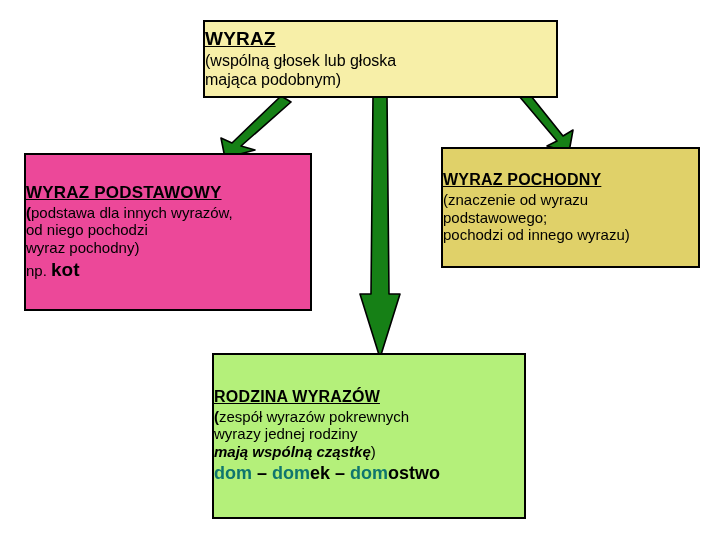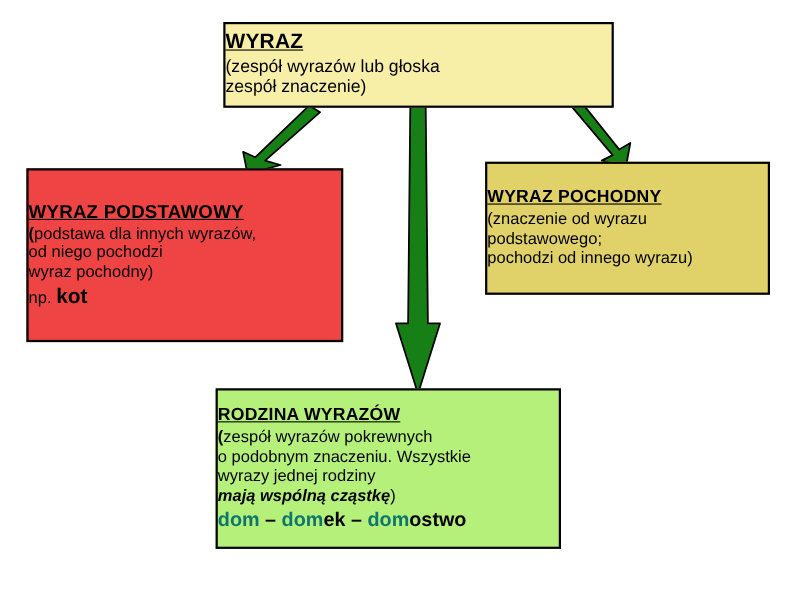--- a/index.html
+++ b/index.html
@@ -34,30 +34,30 @@
 
   
   #node-wyraz {
     left: 203px;  top: 20px;
     width: 355px; height: 78px;
     background: #f7efa8;
   }
   #node-podstawowy {
     left: 24px;   top: 153px;
     width: 288px; height: 158px;
-    background: #ef4444;
+    background: #ec4899;
   }
   #node-pochodny {
     left: 441px;  top: 147px;
     width: 259px; height: 121px;
     background: #e0d169;
   }
   #node-rodzina {
-    left: 196px;  top: 353px;
-    width: 314px; height: 146px;
+    left: 212px;  top: 353px;
+    width: 314px; height: 166px;
     background: #b4f07a;
   }
 
   
   .title {
     font-weight: bold;
     text-decoration: underline;
     font-size: 17px;
     letter-spacing: 0.2px;
     margin-bottom: 1px;
@@ -126,41 +126,40 @@
   <svg id="arrow-right-svg" class="arrow-svg" viewBox="0 0 86 56">
     <polygon points="14,0 26,0 58,40 68,34 64,56 42,50 52,45" fill="#168016" stroke="#000000" stroke-width="1.6" stroke-linejoin="round"></polygon>
   </svg>
 
   <svg id="arrow-down-svg" class="arrow-svg" viewBox="0 0 50 262">
     <polygon points="18,0 32,0 34,198 45,198 25,262 5,198 16,198" fill="#168016" stroke="#000000" stroke-width="1.6" stroke-linejoin="round"></polygon>
   </svg>
 
   <div id="node-wyraz" class="node">
     <div class="title">WYRAZ</div>
-    <div class="line">(zespół wyrazów lub głoska</div>
-    <div class="line">zespół znaczenie)</div>
+    <div class="line">(wspólną głosek lub głoska</div>
+    <div class="line">mająca podobnym)</div>
   </div>
 
   <div id="node-podstawowy" class="node">
     <div class="title">WYRAZ PODSTAWOWY</div>
     <div class="line"><span class="paren-bold">(</span><span>podstawa dla innych wyrazów,</span></div>
     <div class="line">od niego pochodzi</div>
     <div class="line">wyraz pochodny)</div>
     <div class="example"><span>np. </span><span class="big">kot</span></div>
   </div>
 
   <div id="node-pochodny" class="node">
     <div class="title">WYRAZ POCHODNY</div>
     <div class="line">(znaczenie od wyrazu</div>
     <div class="line">podstawowego;</div>
     <div class="line">pochodzi od innego wyrazu)</div>
   </div>
 
   <div id="node-rodzina" class="node">
     <div class="title">RODZINA WYRAZÓW</div>
     <div class="line"><span class="paren-bold">(</span><span>zespół wyrazów pokrewnych</span></div>
-    <div class="line">o podobnym znaczeniu. Wszystkie</div>
     <div class="line">wyrazy jednej rodziny</div>
     <div class="line"><span class="italic-bold">mają wspólną cząstkę</span><span>)</span></div>
     <div class="word-line"><span class="hl">dom</span><span> – </span><span class="hl">dom</span><span>ek</span><span> – </span><span class="hl">dom</span><span>ostwo</span></div>
   </div>
 
 </div>
 
 </body></html>

